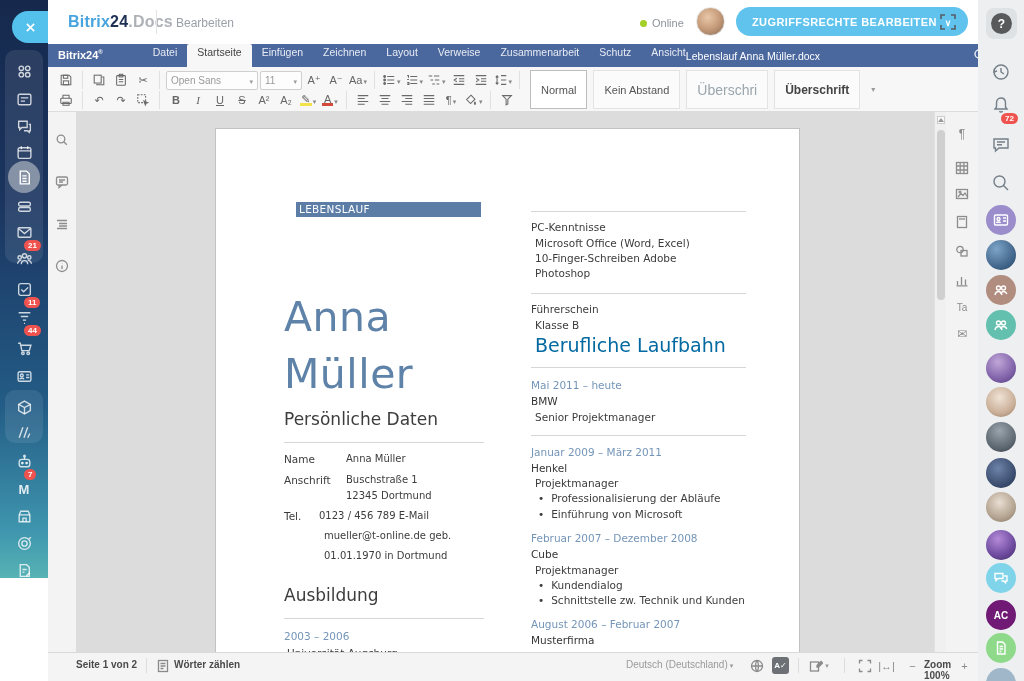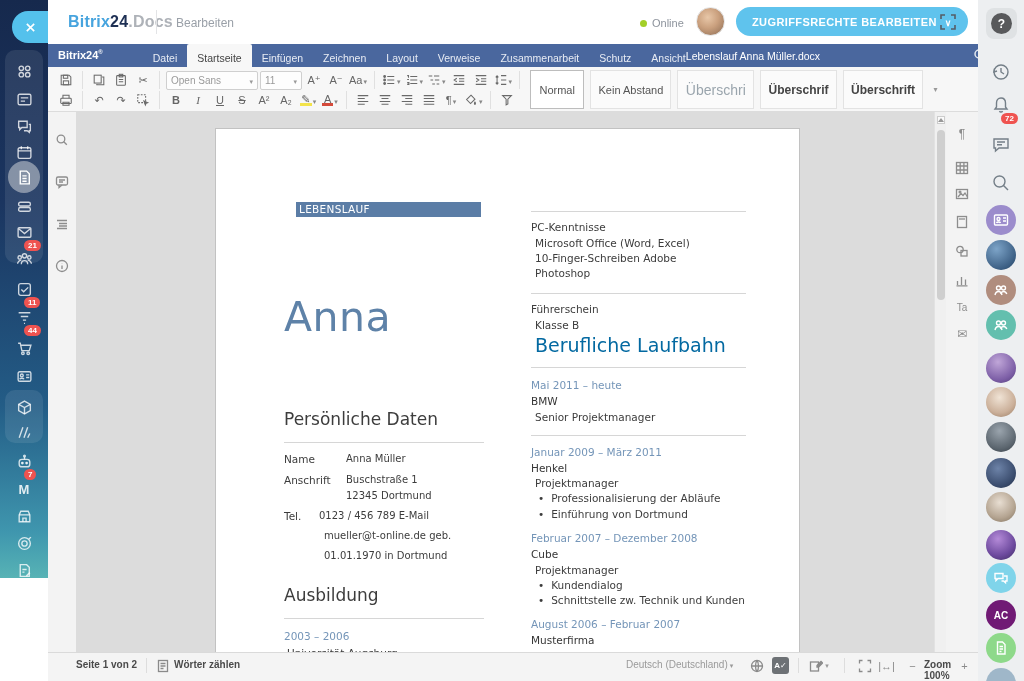--- a/index.html
+++ b/index.html
@@ -50,21 +50,21 @@
     border-radius:15px; color:#fff; font-size:11px; font-weight:bold; letter-spacing:.4px; display:flex; align-items:center; gap:8px; cursor:pointer; }
   .access-btn .caret::after { content:"∨"; font-size:9px; font-weight:bold; }
   .fullscreen-btn { position:absolute; left:890px; top:12px; width:20px; height:20px; cursor:pointer; }
   .fullscreen-btn svg { width:20px; height:20px; stroke:#565d66; fill:none; stroke-width:1.6; }
 
   
   .menubar { position:absolute; left:48px; top:44px; width:930px; height:23px; background:#4a679e; display:flex; align-items:stretch; }
   .mb-logo { color:#fff; font-weight:bold; font-size:11px; padding:5px 10px 0 10px; }
   .mb-logo sup { font-size:6px; }
   .mb-tabs { display:flex; margin-left:30px; }
-  .mb-tab { color:#e8ecf4; font-size:10.5px; padding:8px 10px 0 10px; cursor:pointer; }
+  .mb-tab { color:#e8ecf4; font-size:10.5px; padding:2px 10px 0 10px; cursor:pointer; }
   .mb-tab.active { background:#f7f7f7; color:#444; border-radius:2px 2px 0 0; }
   .mb-title { position:absolute; left:540px; top:6px; width:330px; text-align:center; color:#fff; font-size:10.5px; }
   .mb-search { position:absolute; left:925px; top:4px; width:16px; height:16px; cursor:pointer; }
   .mb-search svg { width:14px; height:14px; stroke:rgba(255,255,255,.85); fill:none; stroke-width:1.5; }
   .mb-avatar { position:absolute; left:950px; top:2px; width:19px; height:19px; border-radius:50%; background:#8fa9d6;
     color:#fff; font-size:8px; font-weight:bold; display:flex; align-items:center; justify-content:center; cursor:pointer; }
 
   
   .toolbar { position:absolute; left:48px; top:67px; width:930px; height:45px; background:#f7f7f7; border-bottom:1px solid #dcdcdc; }
   .tb-row { position:absolute; left:8px; display:flex; align-items:center; gap:2px; height:20px; }
@@ -508,21 +508,20 @@
       <div class="tbtn">
           <svg viewBox="0 0 16 16">
             <path d="M3 3h10l-4 4v5.5l-2 1V7z"></path>
           </svg>
         </div>
     </div>
     <div class="styles-gallery">
       <div class="style-cell sel">Normal</div>
       <div class="style-cell">Kein Abstand</div>
       <div class="style-cell style-h1">Überschri</div>
-      <div class="style-cell style-h">Überschrif</div>
       <div class="style-cell style-h">Überschrift</div>
       <div class="gal-caret">▾</div>
     </div>
   </div>
 
   <div class="workspace">
     <div class="left-strip">
       <div class="lsi" style="top:20px">
           <svg viewBox="0 0 14 14">
             <circle cx="6" cy="6" r="3.8"></circle>
@@ -545,20 +544,21 @@
             <circle cx="7" cy="7" r="5.5"></circle>
             <path d="M7 6.5V10M7 4.2v.2"></path>
           </svg>
         </div>
     </div>
 
     <div class="page">
       <div class="hl-title">LEBENSLAUF</div>
       <div class="big-name">
         <div>Anna</div>
+        <div>Müller</div>
       </div>
       <div class="h-doc" style="left:68px; top:280px">Persönliche Daten</div>
       <div class="hr" style="left:68px; top:313px; width:200px"></div>
 
       <span class="prow-label" style="top:324px">Name</span>
       <span class="prow-val" style="left:130px; top:324px">Anna Müller</span>
       <span class="prow-label" style="top:345px">Anschrift</span>
       <span class="prow-val" style="left:130px; top:345px">Buschstraße 1</span>
       <span class="prow-val" style="left:130px; top:361px">12345 Dortmund</span>
       <span class="prow-label" style="top:381px">Tel.</span>
@@ -584,21 +584,21 @@
 
       <span class="pdate" style="top:250px">Mai 2011 – heute</span>
       <span class="pcompany" style="top:266px">BMW</span>
       <span class="prole" style="top:282px">Senior Projektmanager</span>
       <div class="hr" style="left:315px; top:306px; width:215px"></div>
 
       <span class="pdate" style="top:317px">Januar 2009 – März 2011</span>
       <span class="pcompany" style="top:333px">Henkel</span>
       <span class="prole" style="top:348px">Projektmanager</span>
       <span class="pbullet" style="top:363px">Professionalisierung der Abläufe</span>
-      <span class="pbullet" style="top:379px">Einführung von Dortmund</span>
+      <span class="pbullet" style="top:379px">Einführung von Microsoft</span>
 
       <span class="pdate" style="top:403px">Februar 2007 – Dezember 2008</span>
       <span class="pcompany" style="top:419px">Cube</span>
       <span class="prole" style="top:435px">Projektmanager</span>
       <span class="pbullet" style="top:450px">Kundendialog</span>
       <span class="pbullet" style="top:465px">Schnittstelle zw. Technik und Kunden</span>
 
       <span class="pdate" style="top:489px">August 2006 – Februar 2007</span>
       <span class="pcompany" style="top:505px">Musterfirma</span>
       <span class="prole" style="top:521px">Praktikum im Muster-Bereich</span>

